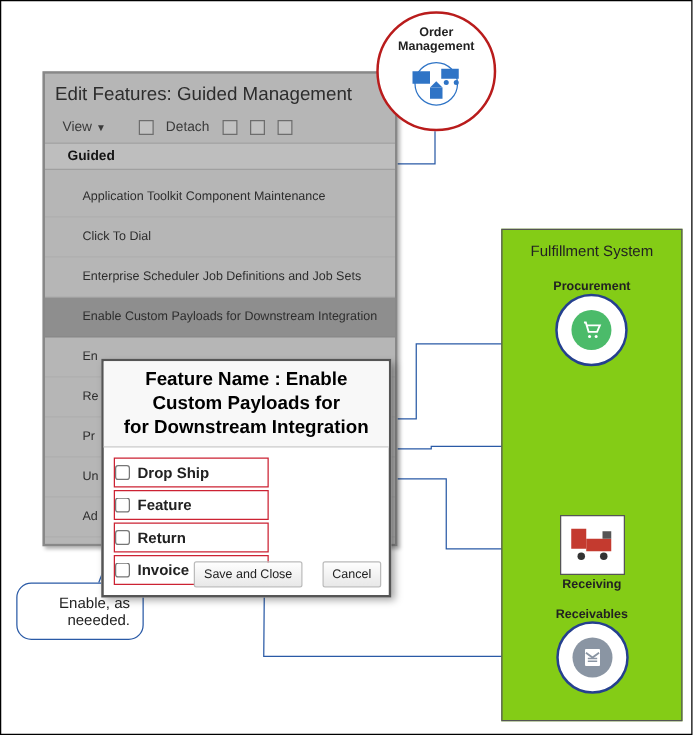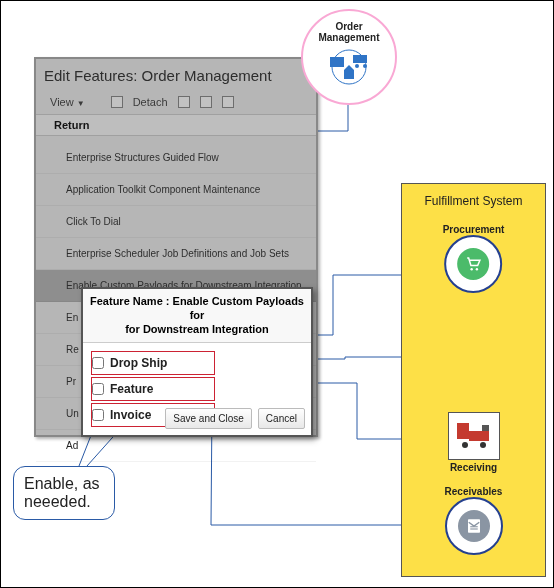--- a/index.html
+++ b/index.html
@@ -35,60 +35,60 @@
   }
   .row.sel { background: #a3a3a3; }
 
   
   .dialog {
     position: absolute; left: 80px; top: 286px; width: 232px;
     border: 2px solid #555; background: #fff; z-index: 5;
     box-shadow: 3px 3px 6px rgba(0,0,0,0.35);
   }
   .dialog .dtitle {
-    font-size: 11px; font-weight: bold; text-align: center;
+    font-size: 15px; font-weight: bold; text-align: center;
     padding: 6px 6px; border-bottom: 1px solid #ccc; background: #f8f8f8;
     line-height: 1.25;
   }
   .dialog .opts { padding: 6px 0 6px 8px; }
   .optbox {
     border: 1px solid #c23; margin: 2px 96px 2px 0; padding: 4px 0;
     display: flex; align-items: center; gap: 6px;
     font-size: 12px; font-weight: bold; color: #222;
   }
   .optbox input { accent-color: #777; width: 12px; height: 12px; }
   .dbtns {
-    position: absolute; right: 6px; bottom: 6px; display: flex; gap: 6px;
+    position: absolute; right: 6px; bottom: 6px; display: flex; gap: 16px;
   }
   .btn {
     border: 1px solid #bbb; background: linear-gradient(#fefefe,#e8e8e8);
     font-size: 10px; padding: 4px 7px; border-radius: 2px; color: #222;
   }
 
   
   .callout {
     position: absolute; left: 12px; top: 465px; width: 102px;
     border: 1px solid #2a5aa6; border-radius: 12px; padding: 8px 10px;
-    font-size: 16px; color: #222; background: #fff; z-index: 3;
+    font-size: 12px; color: #222; background: #fff; z-index: 3; text-align: right;
   }
 
   
   .om-badge {
     position: absolute; left: 300px; top: 8px; width: 96px; height: 96px;
-    border: 2px solid #f9a8d4; border-radius: 50%; background: #fff; z-index: 4;
+    border: 2px solid #b91c1c; border-radius: 50%; background: #fff; z-index: 4;
     display: flex; flex-direction: column; align-items: center; justify-content: flex-start;
     padding-top: 10px;
   }
   .om-badge .t { font-size: 10px; font-weight: bold; color: #222; text-align: center; line-height: 1.1; }
   .om-badge svg { margin-top: 4px; }
 
   
   .fsys {
     position: absolute; left: 400px; top: 182px; width: 145px; height: 394px;
-    border: 1px solid #555; background: #fde047; z-index: 2;
+    border: 1px solid #555; background: #84cc16; z-index: 2;
   }
   .fsys .ftitle { font-size: 12px; text-align: center; padding: 10px 4px 6px 4px; color: #222; }
   .node {
     position: absolute; left: 50%; transform: translateX(-50%); text-align: center;
     font-size: 10px; font-weight: bold; color: #222;
   }
   .circle {
     width: 58px; height: 58px; border: 2px solid #25408f; border-radius: 50%;
     background: #fff; display: flex; align-items: center; justify-content: center;
     margin: 0 auto 2px auto;
@@ -134,33 +134,32 @@
       <rect x="9" y="10" width="14" height="10" fill="#2f74c6"></rect>
       <rect x="32" y="8" width="14" height="8" fill="#2f74c6"></rect>
       <circle cx="36" cy="19" r="2" fill="#2f74c6"></circle>
       <circle cx="44" cy="19" r="2" fill="#2f74c6"></circle>
       <rect x="23" y="23" width="10" height="9" fill="#2f74c6"></rect>
       <polygon points="23,23 28,18 33,23" fill="#2f74c6"></polygon>
     </svg>
   </div>
 
   <div class="panel">
-    <h2>Edit Features: Order Management</h2>
+    <h2>Edit Features: Guided Management</h2>
     <div class="toolbar">
       <span><span>View</span> <span class="tri">▼</span></span>
       <span style="width:6px"></span>
       <span class="ic"></span>
       <span>Detach</span>
       <span class="ic"></span>
       <span class="ic"></span>
       <span class="ic"></span>
     </div>
-    <div class="colhdr">Return</div>
+    <div class="colhdr">Guided</div>
     <div class="rows">
-      <div class="row">Enterprise Structures Guided Flow</div>
       <div class="row">Application Toolkit Component Maintenance</div>
       <div class="row">Click To Dial</div>
       <div class="row">Enterprise Scheduler Job Definitions and Job Sets</div>
       <div class="row sel">Enable Custom Payloads for Downstream Integration</div>
       <div class="row">En</div>
       <div class="row">Re</div>
       <div class="row">Pr</div>
       <div class="row">Un</div>
       <div class="row">Ad</div>
     </div>
@@ -173,20 +172,24 @@
       <div>for Downstream Integration</div>
     </div>
     <div class="opts">
       <label class="optbox">
         <input type="checkbox" style="">
         <span>Drop Ship</span>
       </label>
       <label class="optbox">
         <input type="checkbox" style="">
         <span>Feature</span>
+      </label>
+      <label class="optbox">
+        <input type="checkbox" style="">
+        <span>Return</span>
       </label>
       <label class="optbox">
         <input type="checkbox" style="">
         <span>Invoice</span>
       </label>
     </div>
     <div class="dbtns">
       <button class="btn">Save and Close</button>
       <button class="btn">Cancel</button>
     </div>

